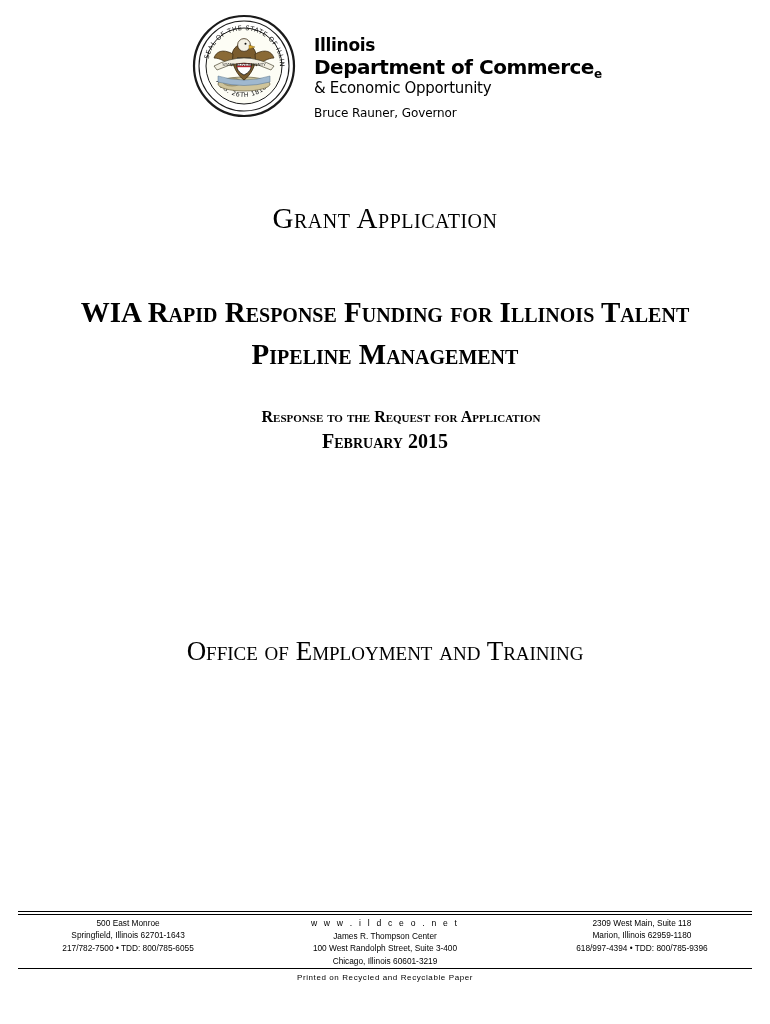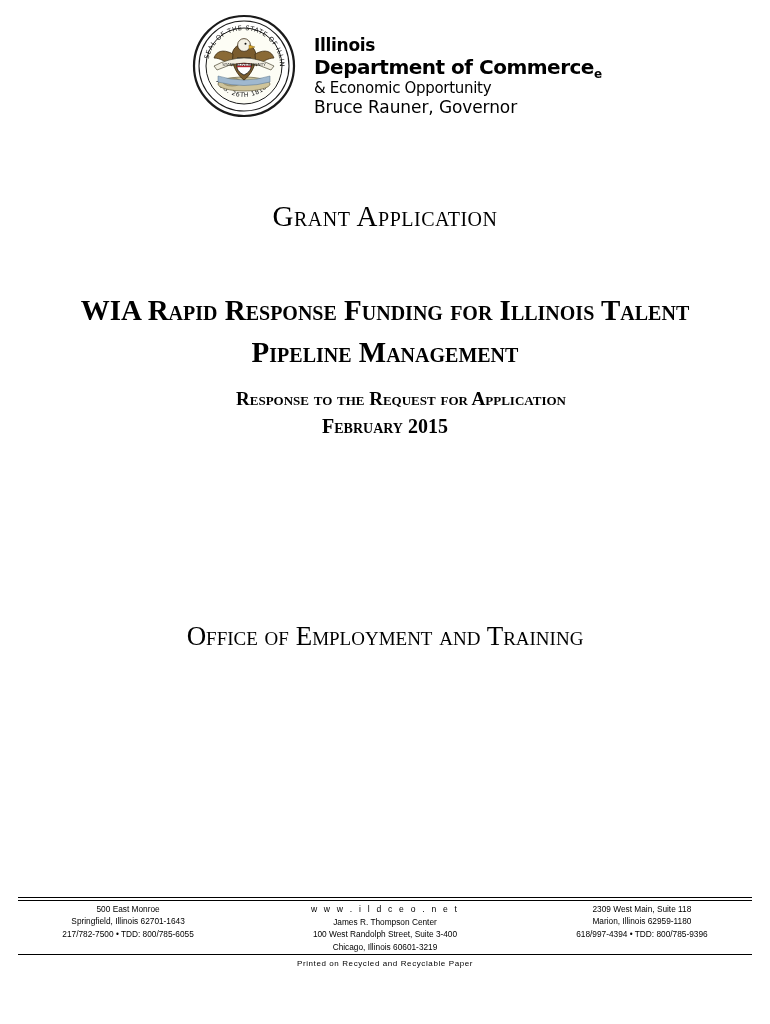--- a/index.html
+++ b/index.html
@@ -62,21 +62,22 @@
     left: 0px;
     font-weight: bold;
   }
   .agency-line3 {
     font-size: 15px;
     font-weight: normal;
     letter-spacing: -0.3px;
     line-height: 1.2;
   }
   .agency-gov {
-    font-size: 17px;
+    font-size: 12px;
+    margin-top: 9px;
     letter-spacing: -0.1px;
   }
 
   
   .titles {
     text-align: center;
     margin-top: 82px;
   }
   .doc-title {
     font-size: 29px;
@@ -86,22 +87,22 @@
   }
   .doc-subtitle {
     margin-top: 56px;
     font-size: 29px;
     font-weight: bold;
     font-variant: small-caps;
     line-height: 1.45;
     padding: 0 70px;
   }
   .doc-response {
-    margin-top: 12px;
-    font-size: 19px;
+    margin-top: 30px;
+    font-size: 16px;
     font-weight: bold;
     font-variant: small-caps;
     line-height: 1.5;
     padding-left: 32px;
   }
   .doc-date {
     font-size: 20px;
     font-weight: bold;
     font-variant: small-caps;
     margin-top: 1px;
@@ -112,21 +113,21 @@
     font-variant: small-caps;
     line-height: 1.5;
     padding: 0 80px;
   }
 
   
   .footer {
     position: absolute;
     left: 18px;
     right: 18px;
-    bottom: 56px;
+    bottom: 42px;
   }
   .footer-rule {
     border-top: 1.6px solid #000;
     width: 100%;
   }
   .footer-rule.bottom {
     margin-top: 2px;
   }
   .footer-cols {
     display: flex;

